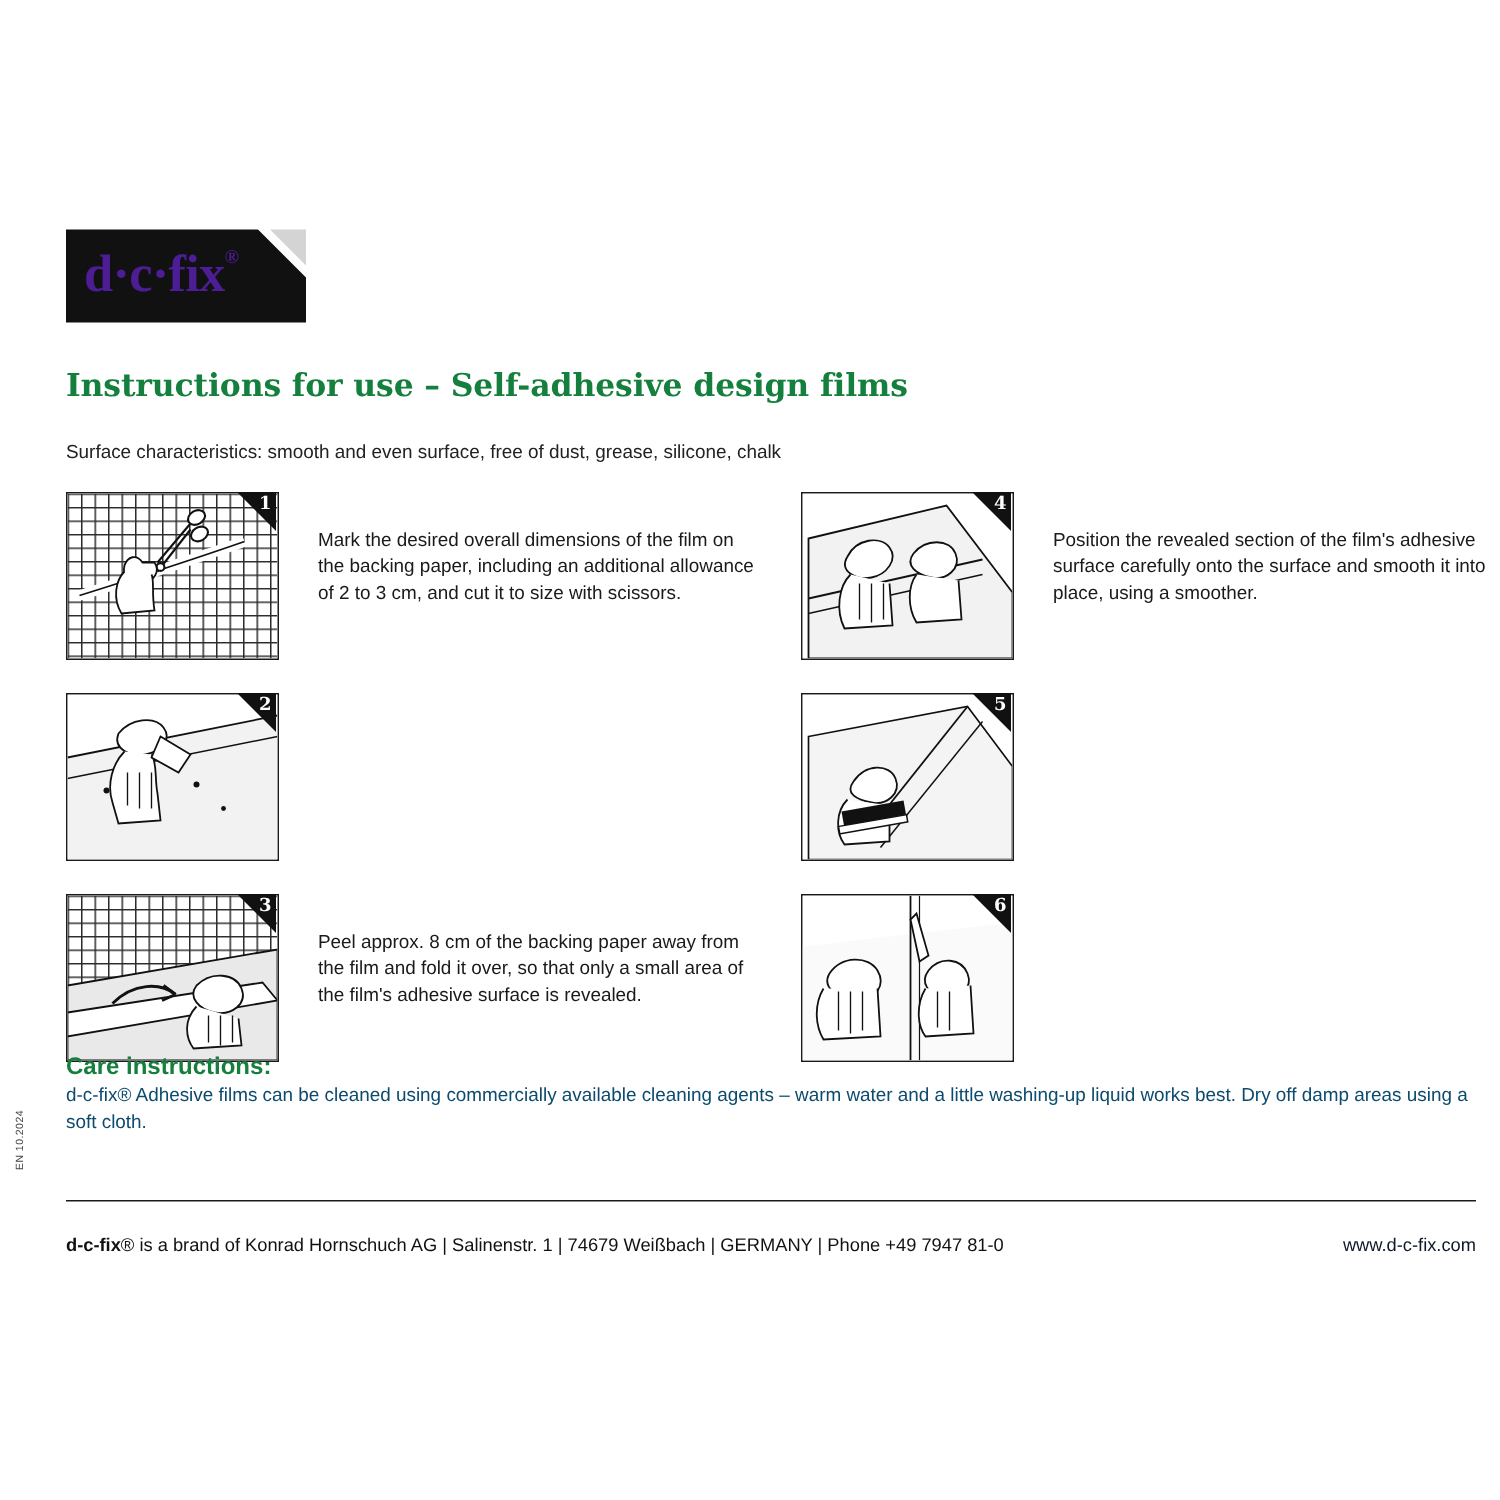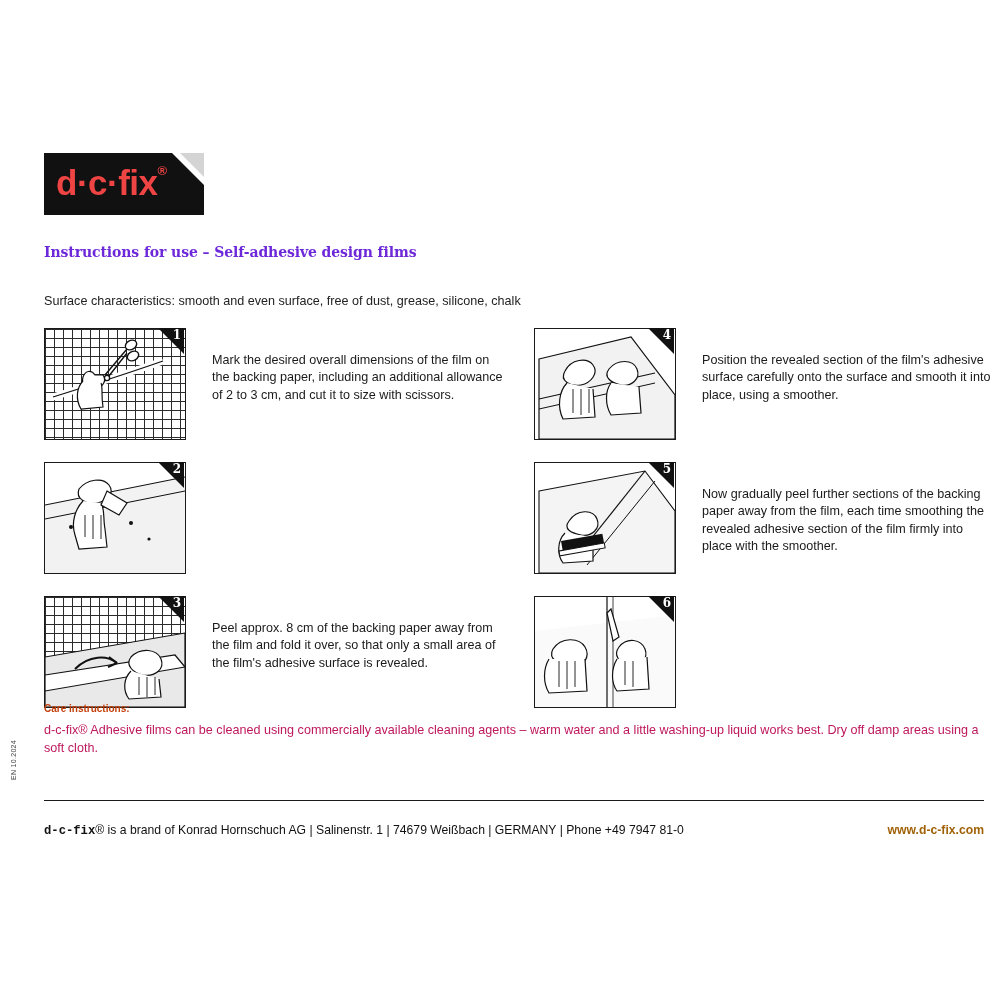--- a/index.html
+++ b/index.html
@@ -34,25 +34,25 @@
     position: absolute;
     left: 0; top: 0;
     width: 160px;
     height: 62px;
     background: #111111;
   }
   .logo-text {
     position: absolute;
     left: 12px;
     top: 8px;
-    font-family: Liberation Sans, sans-serif;
+    font-family: Liberation Serif, serif;
     font-weight: bold;
     font-size: 35px;
     letter-spacing: -0.5px;
-    color: #ef4444;
+    color: #4c1d95;
     line-height: 44px;
   }
   .logo-reg {
     font-size: 13px;
     vertical-align: top;
     line-height: 20px;
   }
   .logo-curl {
     position: absolute;
     right: -1px;
@@ -72,22 +72,22 @@
     border-bottom: 24px solid transparent;
   }
 
   
   .doc-title {
     position: absolute;
     left: 44px;
     top: 244px;
     font-family: "DejaVu Serif", serif;
     font-weight: bold;
-    font-size: 14px;
-    color: #6d28d9;
+    font-size: 21px;
+    color: #15803d;
     letter-spacing: -0.1px;
   }
   .surface-line {
     position: absolute;
     left: 44px;
     top: 294px;
     font-size: 12.6px;
     color: #222222;
   }
 
@@ -152,58 +152,58 @@
     line-height: 17.4px;
     color: #1a1a1a;
     margin-top: 26px;
   }
 
   
   .care-title {
     position: absolute;
     left: 44px;
     top: 703px;
-    font-size: 10px;
+    font-size: 16px;
     font-weight: bold;
-    color: #c2410c;
+    color: #15803d;
   }
   .care-body {
     position: absolute;
     left: 44px;
     top: 722px;
     width: 940px;
     font-size: 12.6px;
     line-height: 17.6px;
-    color: #be185d;
+    color: #0c4a6e;
   }
 
   
   .footer-rule {
     position: absolute;
     left: 44px;
     top: 800px;
     width: 940px;
     height: 1px;
     background: #1a1a1a;
   }
   .footer-left {
     position: absolute;
     left: 44px;
     top: 823px;
     font-size: 12.2px;
     color: #111111;
   }
-  .footer-left b { font-weight: bold; font-family: Liberation Mono, monospace; }
+  .footer-left b { font-weight: bold; }
   .footer-right {
     position: absolute;
     right: 16px;
     top: 823px;
     font-size: 12.2px;
-    font-weight: bold;
-    color: #a16207;
+    font-weight: normal;
+    color: #0f172a;
   }
   .side-code {
     position: absolute;
     left: 10px;
     top: 780px;
     font-size: 7px;
     color: #444444;
     transform: rotate(-90deg);
     transform-origin: left top;
     white-space: nowrap;
@@ -343,21 +343,20 @@
             <path d="M34 58 C42 46 58 46 62 56 C66 66 56 74 46 72 C36 70 28 66 34 58 Z" fill="#ffffff" stroke="#111111" stroke-width="1.2"></path>
             <path d="M30 70 C22 78 22 92 28 100 L58 98 L58 74" fill="#ffffff" stroke="#111111" stroke-width="1.2"></path>
             <rect x="26" y="78" width="42" height="10" fill="#111111" transform="rotate(-10 26 78)"></rect>
             <rect x="24" y="88" width="46" height="5" fill="#ffffff" stroke="#111111" stroke-width="1" transform="rotate(-10 24 88)"></rect>
           </svg>
         </div>
         <div class="step-num-wrap" style="left:114px;">
           <div class="step-num-tri"></div>
           <div class="step-num">5</div>
         </div>
-        <div class="step-text">Now gradually peel further sections of the backing paper away from the film, each time smoothing the revealed adhesive section of the film firmly into place with the smoother.</div>
       </div>
 
       <div class="step">
         <div class="step-fig">
           <svg width="140" height="110" viewBox="0 0 140 110">
             <rect x="0" y="0" width="140" height="110" fill="#ffffff"></rect>
             <path d="M0 34 L140 18 L140 110 L0 110 Z" fill="#fafafa"></path>
             <path d="M72 0 L72 110" fill="none" stroke="#111111" stroke-width="1.2"></path>
             <path d="M78 0 L78 110" fill="none" stroke="#111111" stroke-width="0.8"></path>
             <path d="M18 52 C26 40 44 40 50 50 C56 60 48 70 38 70 C26 70 12 62 18 52 Z" fill="#ffffff" stroke="#111111" stroke-width="1.2"></path>

